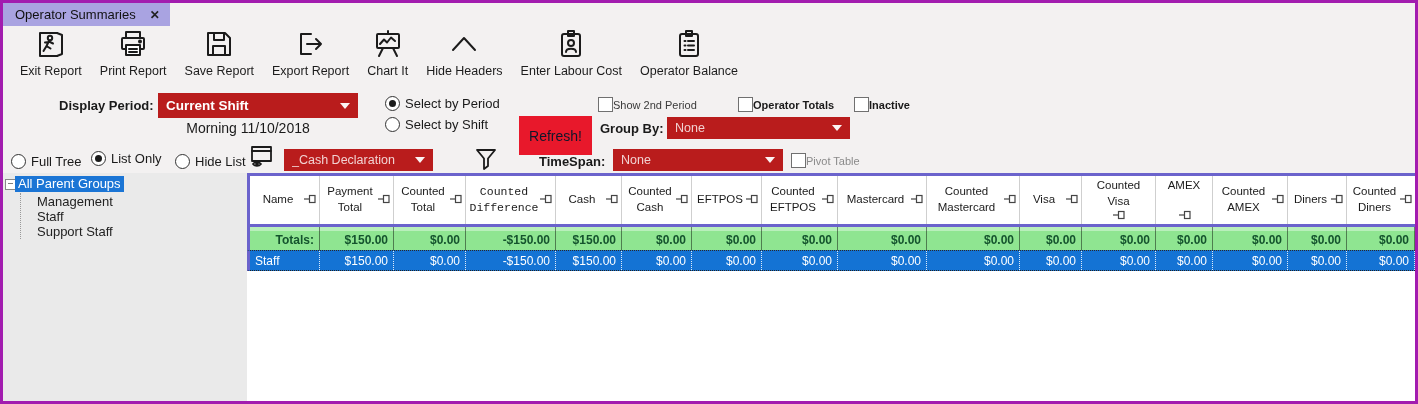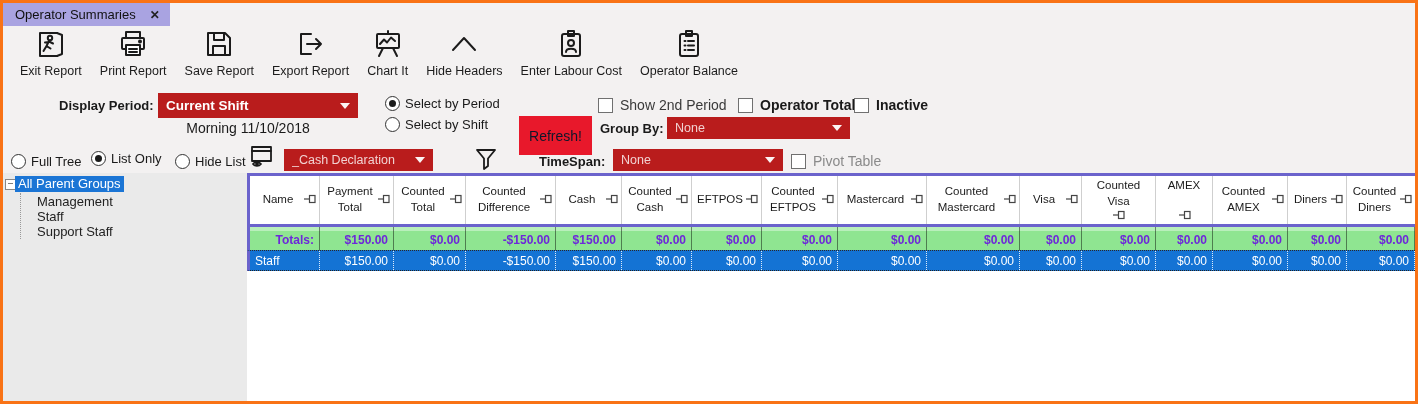--- a/index.html
+++ b/index.html
@@ -1,16 +1,16 @@
 <!DOCTYPE html>
 <html><head>
 <meta charset="utf-8">
 <style>
   html,body{margin:0;padding:0;background:#d8d8d8;font-family:"Liberation Sans",sans-serif;}
-  #app{position:relative;width:1418px;height:404px;box-sizing:border-box;border:3px solid #f97316;
+  #app{position:relative;width:1418px;height:404px;box-sizing:border-box;border:3px solid #a21caf;
        background:#f3f1f1;overflow:hidden;color:#1a1a1a;}
 
   
   #tab{position:absolute;left:0;top:0;height:23px;display:flex;align-items:center;gap:14px;
        padding:0 10px 0 12px;background:#a9a3e1;font-size:13px;color:#111;}
   #tab .close{font-weight:900;font-size:12px;color:#222;}
 
   
   #toolbar{position:absolute;left:8px;top:26px;display:flex;align-items:flex-start;}
   .toolbtn{display:flex;flex-direction:column;align-items:center;gap:5px;padding:0 9px;
@@ -26,21 +26,21 @@
            border-top:6px solid rgba(255,255,255,.95);margin-left:6px;}
   .dd.strong .txt{font-weight:bold;font-size:13.5px;}
   .dd.muted .txt{color:rgba(255,255,255,.8);font-size:12.5px;}
 
   
   .radio{position:absolute;display:flex;align-items:center;gap:5px;font-size:13px;}
   .radio .dot{width:13px;height:13px;border:1px solid #333;border-radius:50%;background:#fff;
               position:relative;flex:0 0 auto;}
   .radio.sel .dot::after{content:"";position:absolute;left:3px;top:3px;right:3px;bottom:3px;
               background:#1b1b1b;border-radius:50%;}
-  .cb{position:absolute;display:flex;align-items:center;gap:7px;font-size:14px;}
+  .cb{position:absolute;display:flex;align-items:center;font-size:11px;}
   .cb .box{width:13px;height:13px;border:1px solid #707070;background:#fff;flex:0 0 auto;}
   .cb.boldlbl{font-weight:bold;}
   .cb.graylbl{color:#8a8a8a;}
   .lbl-b{position:absolute;font-weight:bold;font-size:13px;white-space:nowrap;}
 
   #refresh{position:absolute;left:516px;top:92px;width:73px;height:39px;background:#e8182b;
            color:#0f172a;font-size:14px;display:flex;align-items:center;justify-content:center;border:none;margin-top:21px;}
 
   
   #left-panel{position:absolute;left:0;top:170px;width:244px;bottom:0;background:#eaeaea;}
@@ -61,21 +61,21 @@
          font-size:11.5px;color:#1b1b1b;padding:2px 3px;}
   .hcell:last-child{border-right:none;}
   .hcell .lbl{flex:1;text-align:center;line-height:1.35;}
   .pin{flex:0 0 auto;margin-left:1px;}
   .grow{display:flex;box-sizing:border-box;border-left:3px solid #6b63cc;}
   .grow.totals{height:23px;background:#8fe591;box-shadow:inset 0 4px 0 #b9efbb;}
   .grow.staff{height:21px;background:#1473d4;color:#fff;
               border-top:1px dotted #2a2a2a;border-bottom:1px dotted #222;}
   .gcell{box-sizing:border-box;font-size:12px;display:flex;align-items:center;
          justify-content:flex-end;padding:0 5px;white-space:nowrap;}
-  .totals .gcell{border-right:1px solid rgba(0,0,0,.45);font-weight:bold;color:#6d28d9;
+  .totals .gcell{border-right:1px solid rgba(0,0,0,.45);font-weight:bold;color:#14532d;
                  padding-top:3px;}
   .staff .gcell{border-right:1px dotted rgba(255,255,255,.85);}
   .gcell.namecell{justify-content:flex-start;}
   .totals .gcell.namecell{justify-content:flex-end;}
 </style>
 </head>
 <body>
 
 <div id="app">
 
@@ -281,21 +281,21 @@
               <rect x="5.5" y="1.5" width="5.5" height="7" fill="none" stroke="#444" stroke-width="1.2"></rect>
             </svg></span>
         </div>
         <div class="hcell" style="width: 72px;">
           <span class="lbl">Counted Total</span>
           <span><svg class="pin" width="12" height="10" viewBox="0 0 12 10">
               <line x1="0" y1="5" x2="5" y2="5" stroke="#444" stroke-width="1.2"></line>
               <rect x="5.5" y="1.5" width="5.5" height="7" fill="none" stroke="#444" stroke-width="1.2"></rect>
             </svg></span>
         </div>
-        <div class="hcell" style="width: 90px;">
+        <div class="hcell" style="width: 90px; font-family: Liberation Mono, monospace;">
           <span class="lbl">Counted Difference</span>
           <span><svg class="pin" width="12" height="10" viewBox="0 0 12 10">
               <line x1="0" y1="5" x2="5" y2="5" stroke="#444" stroke-width="1.2"></line>
               <rect x="5.5" y="1.5" width="5.5" height="7" fill="none" stroke="#444" stroke-width="1.2"></rect>
             </svg></span>
         </div>
         <div class="hcell" style="width: 66px;">
           <span class="lbl">Cash</span>
           <span><svg class="pin" width="12" height="10" viewBox="0 0 12 10">
               <line x1="0" y1="5" x2="5" y2="5" stroke="#444" stroke-width="1.2"></line>

